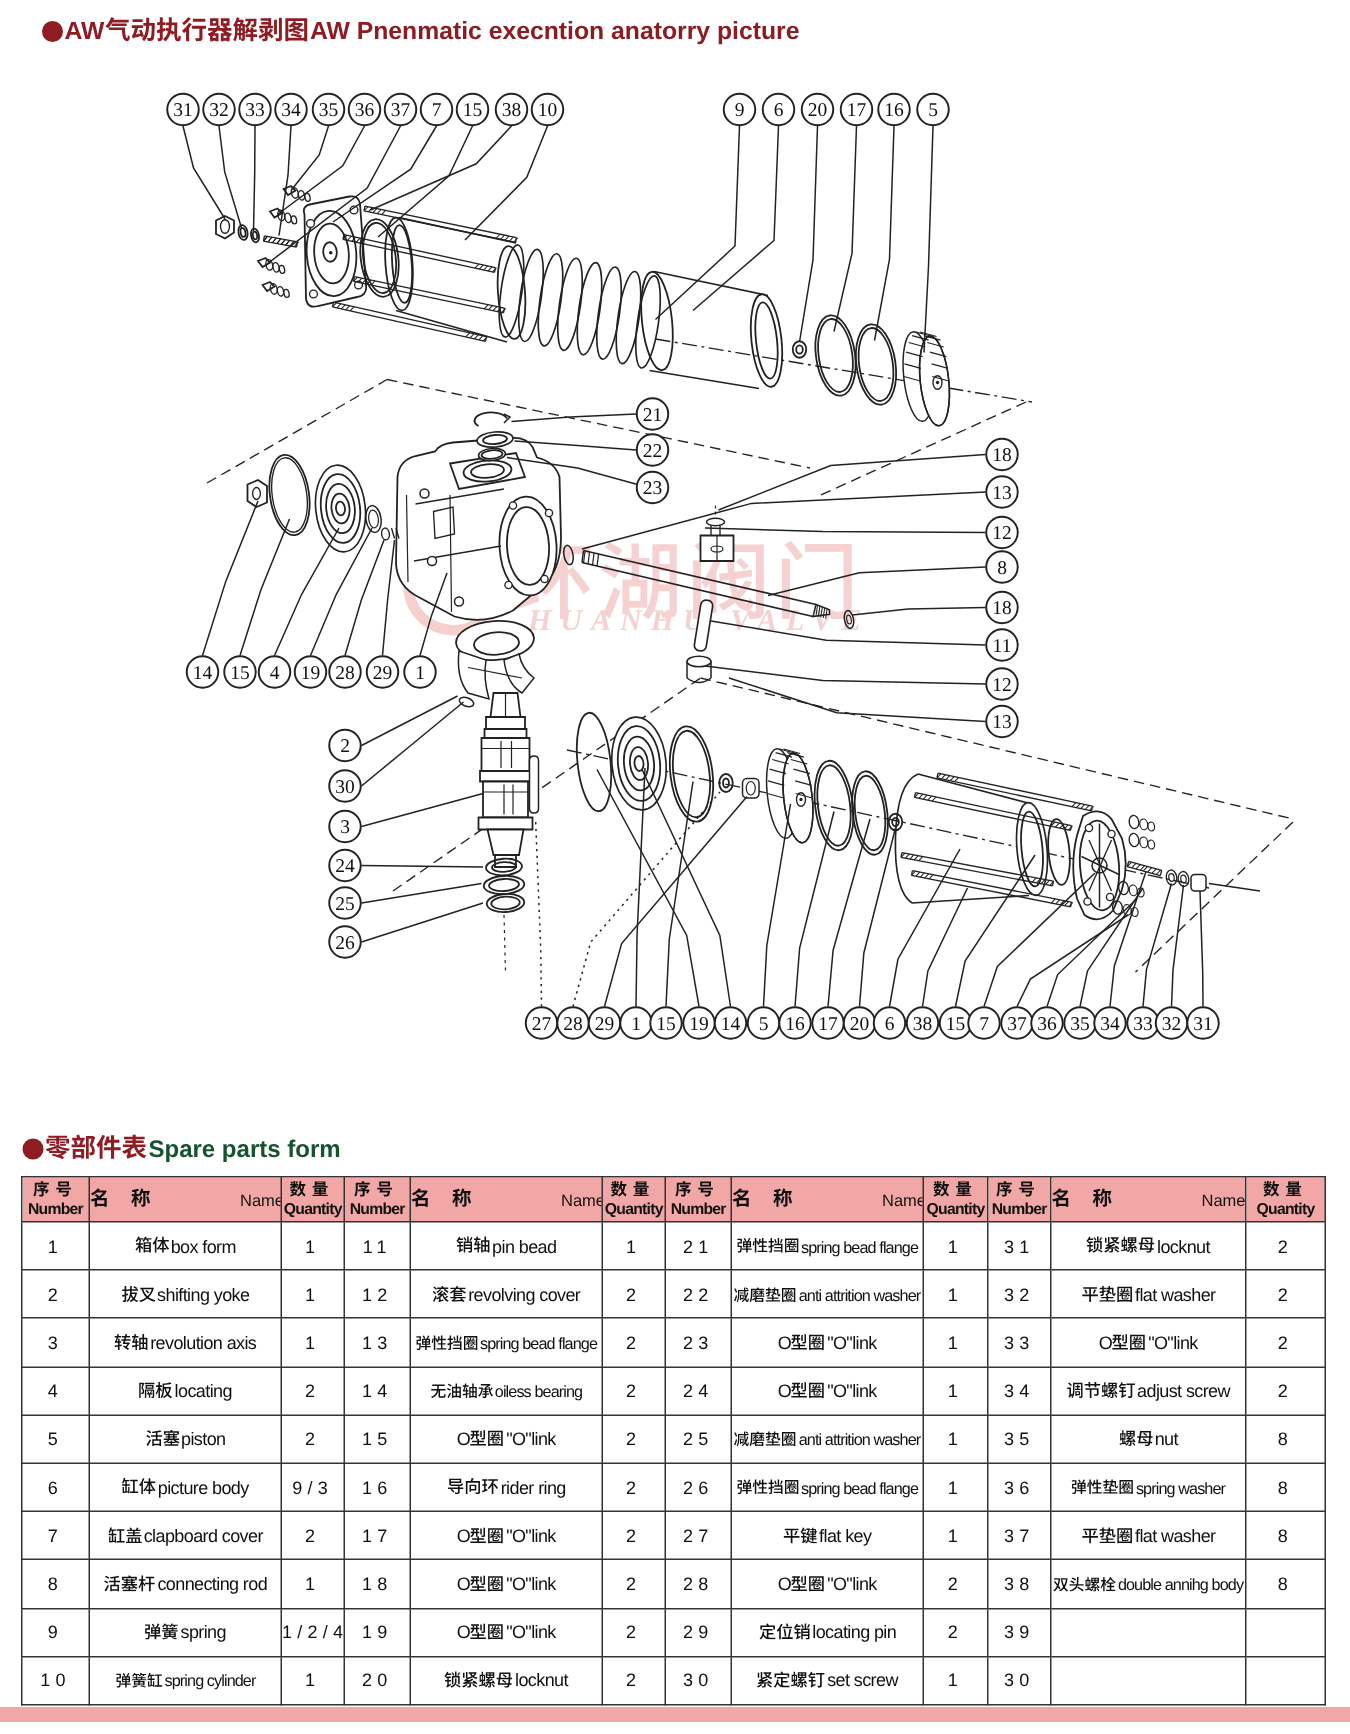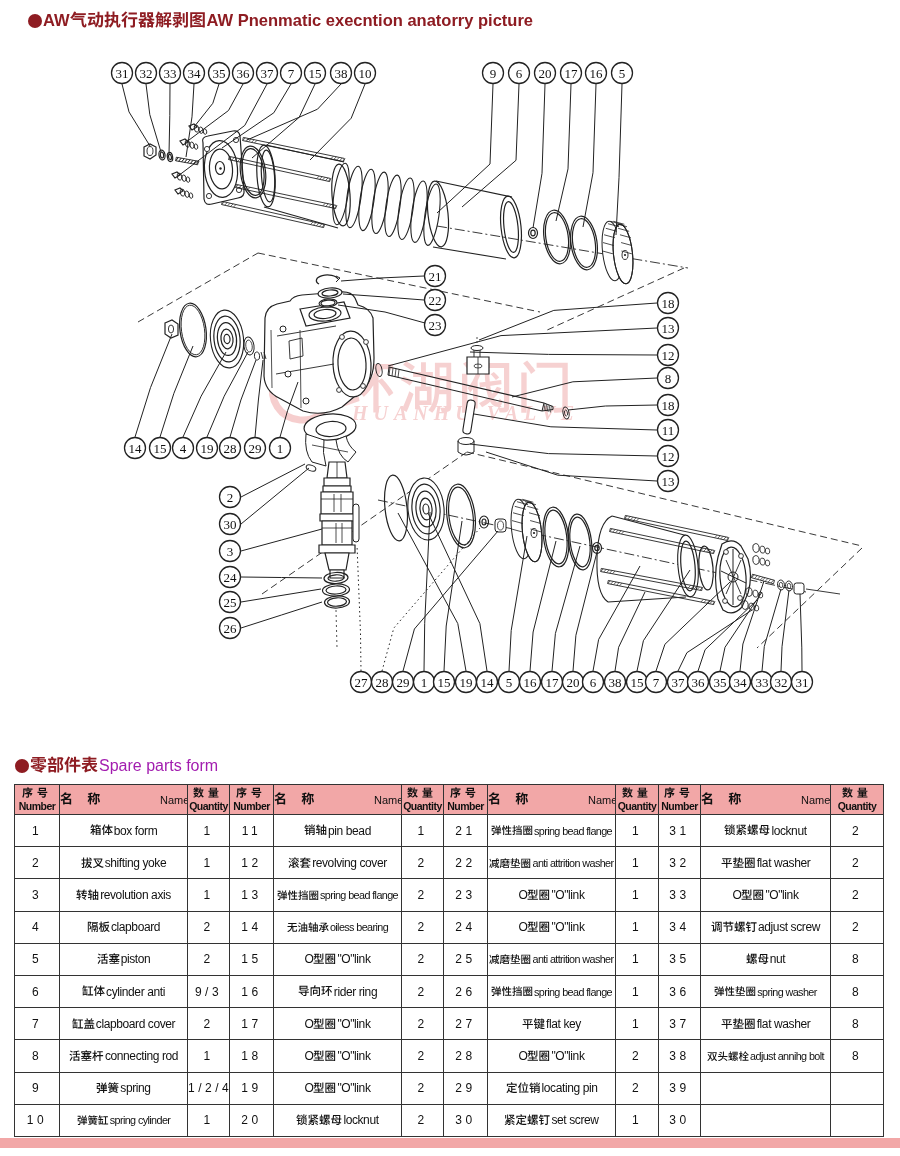--- a/index.html
+++ b/index.html
@@ -1,19 +1,19 @@
 <!DOCTYPE html>
 <html><head><meta charset="utf-8">
 <style>
 * { margin:0; padding:0; box-sizing:border-box; }
 body { width:900px; height:1156px; background:#fff; position:relative; overflow:hidden;
        font-family:"Liberation Sans", sans-serif; }
 .t1 { position:absolute; left:28px; top:11px; color:#8e1c22; font-weight:bold; font-size:16.5px; white-space:nowrap; }
 .t1 .dot, .t2 .dot { display:inline-block; width:14px; height:14px; border-radius:50%; background:#8e1c22; margin-right:1px; vertical-align:-1.5px; }
-.t2 { position:absolute; left:15px; top:756px; color:#a21caf; font-weight:normal; font-size:16px; white-space:nowrap; }
+.t2 { position:absolute; left:15px; top:756px; color:#14532d; font-weight:bold; font-size:16px; white-space:nowrap; }
 table.parts { position:absolute; left:14px; top:784px; border-collapse:collapse; table-layout:fixed; width:869px; }
 table.parts td { border:1px solid #333; text-align:center; vertical-align:middle; height:32.2px;
                   font-size:12px; color:#111; overflow:hidden; white-space:nowrap; }
 tr.hdr td { background:#f2a7a7; height:30px; font-weight:bold; }
 .h2l { line-height:1.05; }
 .he { font-size:10.5px; font-weight:bold; letter-spacing:-0.5px;margin-top:35px; }
 .he2 { font-size:11px; font-weight:normal;padding-left:44px; }
 td.num { letter-spacing:3.5px; font-size:13px; }
 .lat { font-size:12px; letter-spacing:-0.4px; }
 .lat2 { font-size:10.8px; letter-spacing:-0.6px; }
@@ -864,21 +864,21 @@
             <use href="#g42" fill="#111" transform="translate(0.0,10.1) scale(0.0115,-0.0115)"></use>
             <use href="#g38" fill="#111" transform="translate(11.5,10.1) scale(0.0115,-0.0115)"></use>
           </svg><span class="lat">"O"link</span></td>
         <td class="num">2</td>
       </tr>
       <tr>
         <td class="num">4</td>
         <td><svg width="24" height="11.5" style="vertical-align:-1.4px" aria-hidden="true">
             <use href="#g24" fill="#111" transform="translate(0.0,10.1) scale(0.0115,-0.0115)"></use>
             <use href="#g25" fill="#111" transform="translate(11.5,10.1) scale(0.0115,-0.0115)"></use>
-          </svg><span class="lat">clapboard</span></td>
+          </svg><span class="lat">locating</span></td>
         <td class="num">2</td>
         <td class="num">14</td>
         <td><svg width="43" height="10.5" style="vertical-align:-1.3px" aria-hidden="true">
             <use href="#g39" fill="#111" transform="translate(0.0,9.2) scale(0.0105,-0.0105)"></use>
             <use href="#g40" fill="#111" transform="translate(10.5,9.2) scale(0.0105,-0.0105)"></use>
             <use href="#g23" fill="#111" transform="translate(21.0,9.2) scale(0.0105,-0.0105)"></use>
             <use href="#g41" fill="#111" transform="translate(31.5,9.2) scale(0.0105,-0.0105)"></use>
           </svg><span class="lat2">oiless bearing</span></td>
         <td class="num">2</td>
         <td class="num">24</td>
@@ -922,21 +922,21 @@
             <use href="#g48" fill="#111" transform="translate(0.0,10.1) scale(0.0115,-0.0115)"></use>
             <use href="#g49" fill="#111" transform="translate(11.5,10.1) scale(0.0115,-0.0115)"></use>
           </svg><span class="lat">nut</span></td>
         <td class="num">8</td>
       </tr>
       <tr>
         <td class="num">6</td>
         <td><svg width="24" height="11.5" style="vertical-align:-1.4px" aria-hidden="true">
             <use href="#g28" fill="#111" transform="translate(0.0,10.1) scale(0.0115,-0.0115)"></use>
             <use href="#g19" fill="#111" transform="translate(11.5,10.1) scale(0.0115,-0.0115)"></use>
-          </svg><span class="lat">cylinder anti</span></td>
+          </svg><span class="lat">picture body</span></td>
         <td class="num">9/3</td>
         <td class="num">16</td>
         <td><svg width="36" height="11.5" style="vertical-align:-1.4px" aria-hidden="true">
             <use href="#g43" fill="#111" transform="translate(0.0,10.1) scale(0.0115,-0.0115)"></use>
             <use href="#g44" fill="#111" transform="translate(11.5,10.1) scale(0.0115,-0.0115)"></use>
             <use href="#g45" fill="#111" transform="translate(23.0,10.1) scale(0.0115,-0.0115)"></use>
           </svg><span class="lat">rider ring</span></td>
         <td class="num">2</td>
         <td class="num">26</td>
         <td><svg width="43" height="10.5" style="vertical-align:-1.3px" aria-hidden="true">
@@ -1001,21 +1001,21 @@
             <use href="#g42" fill="#111" transform="translate(0.0,10.1) scale(0.0115,-0.0115)"></use>
             <use href="#g38" fill="#111" transform="translate(11.5,10.1) scale(0.0115,-0.0115)"></use>
           </svg><span class="lat">"O"link</span></td>
         <td class="num">2</td>
         <td class="num">38</td>
         <td><svg width="43" height="10.5" style="vertical-align:-1.3px" aria-hidden="true">
             <use href="#g60" fill="#111" transform="translate(0.0,9.2) scale(0.0105,-0.0105)"></use>
             <use href="#g61" fill="#111" transform="translate(10.5,9.2) scale(0.0105,-0.0105)"></use>
             <use href="#g48" fill="#111" transform="translate(21.0,9.2) scale(0.0105,-0.0105)"></use>
             <use href="#g62" fill="#111" transform="translate(31.5,9.2) scale(0.0105,-0.0105)"></use>
-          </svg><span class="lat2">adjust annihg bolt</span></td>
+          </svg><span class="lat2">double annihg body</span></td>
         <td class="num">8</td>
       </tr>
       <tr>
         <td class="num">9</td>
         <td><svg width="24" height="11.5" style="vertical-align:-1.4px" aria-hidden="true">
             <use href="#g31" fill="#111" transform="translate(0.0,10.1) scale(0.0115,-0.0115)"></use>
             <use href="#g32" fill="#111" transform="translate(11.5,10.1) scale(0.0115,-0.0115)"></use>
           </svg><span class="lat">spring</span></td>
         <td class="num">1/2/4</td>
         <td class="num">19</td>

